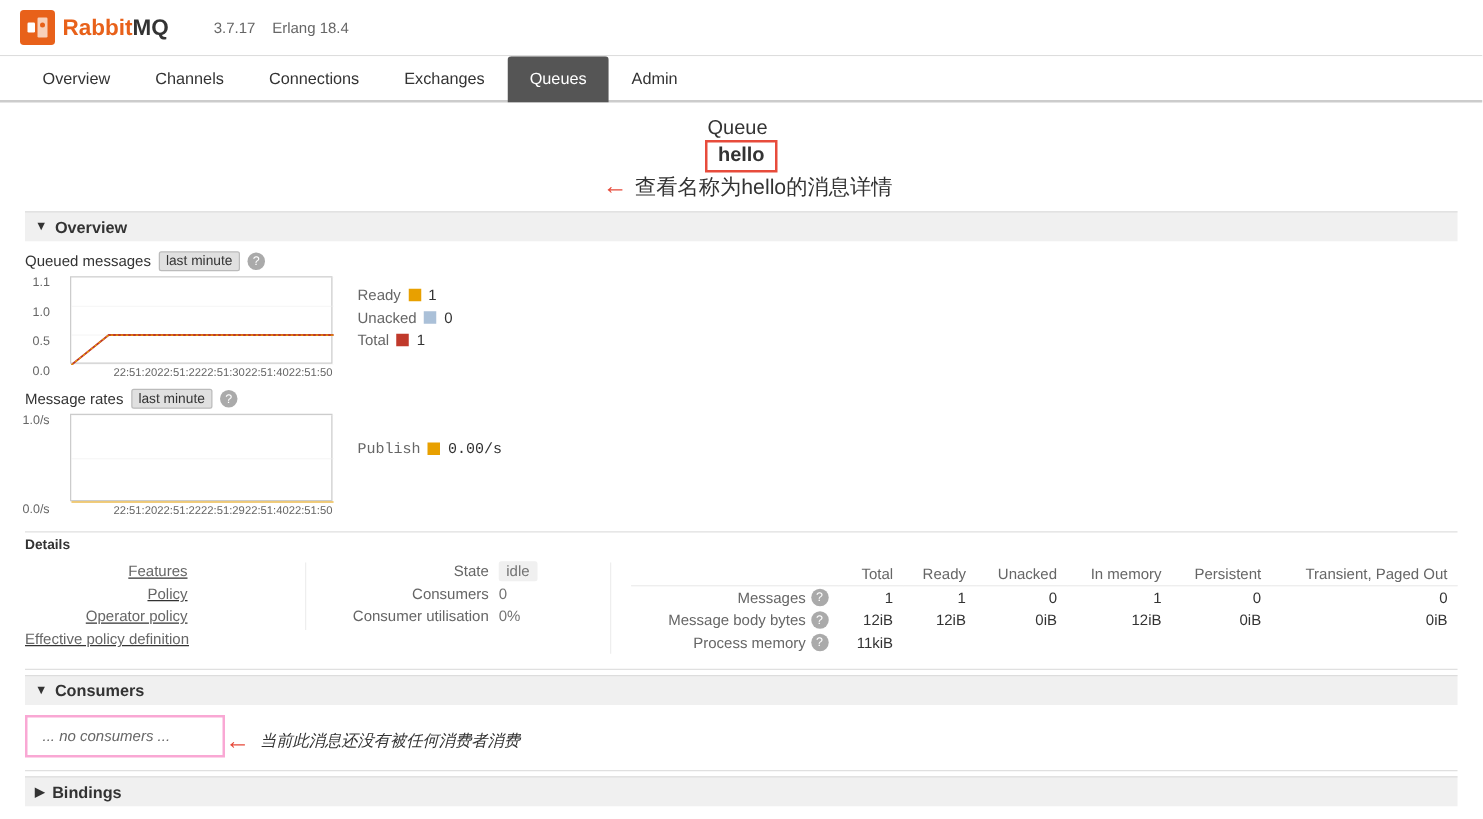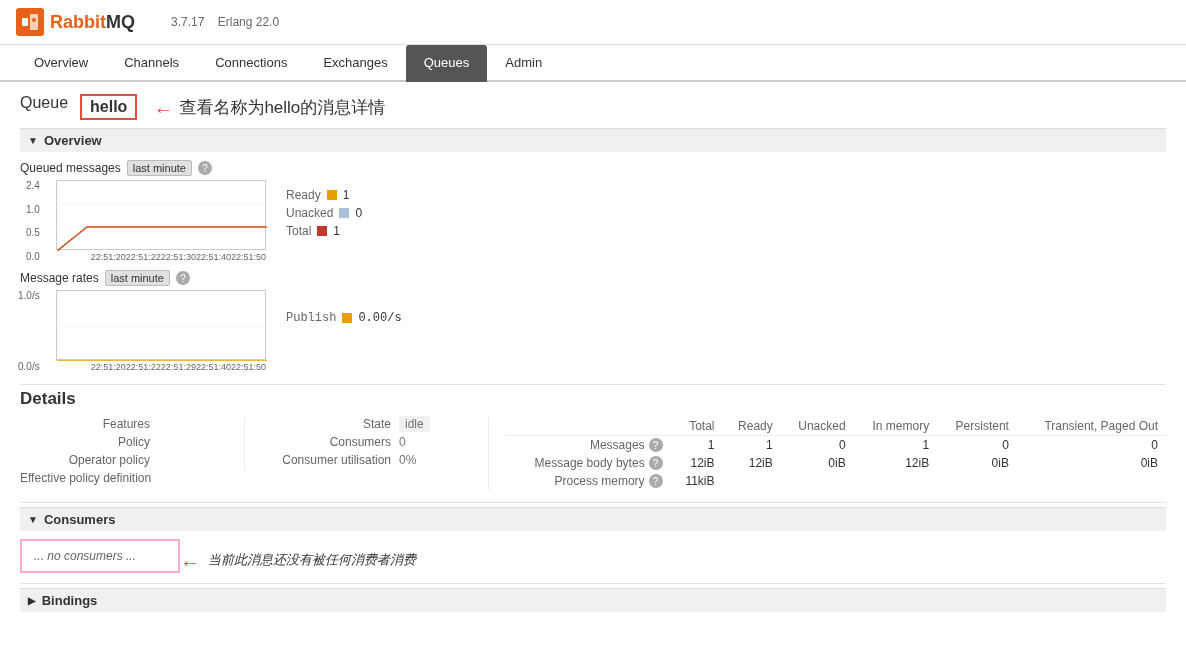--- a/index.html
+++ b/index.html
@@ -16,21 +16,21 @@
     
     
     .nav { display: flex; padding: 0 16px; border-bottom: 2px solid #ccc; background: #fff; }
     .nav-item { padding: 10px 18px; cursor: pointer; font-size: 13px; color: #333; text-decoration: none; border-bottom: 2px solid transparent; margin-bottom: -2px; }
     .nav-item.active { background: #555; color: #fff; border-radius: 3px 3px 0 0; }
     
     
     .main { padding: 12px 20px; }
     
     
-    .queue-title { display: flex; font-size: 16px; margin-bottom: 8px; }
+    .queue-title { display: flex; align-items: center; font-size: 16px; margin-bottom: 8px; flex-direction: column; }
     .queue-name-box { border: 2px solid #e74c3c; padding: 2px 8px; font-weight: bold; margin: 0 6px; background: #fff; }
     .annotation-arrow { display: flex; align-items: center; margin-left: 10px; }
     .arrow-right { color: #e74c3c; font-size: 20px; margin-right: 6px; }
     .annotation-text { color: #333; font-size: 17px; }
     
     
     .section-header { background: #f0f0f0; padding: 4px 8px; font-size: 13px; font-weight: bold; cursor: pointer; display: flex; align-items: center; margin-bottom: 8px; border-top: 1px solid #ddd; }
     .section-header .toggle { margin-right: 6px; font-size: 10px; }
     
     
@@ -46,21 +46,21 @@
     .chart-x-labels { display: flex; justify-content: flex-end; font-size: 9px; color: #666; margin-top: 2px; width: 210px; }
     .chart-legend { display: flex; flex-direction: column; gap: 4px; margin-top: 4px; }
     .legend-item { display: flex; align-items: center; gap: 6px; font-size: 12px; }
     .legend-color { width: 10px; height: 10px; }
     
     
     .chart-svg { width: 210px; height: 70px; }
     
     
     .details-section { margin-bottom: 12px; }
-    .details-title { font-size: 17px; font-weight: bold; margin-bottom: 8px; }
+    .details-title { font-size: 11px; font-weight: bold; margin-bottom: 8px; }
     
     .detail-row { display: flex; margin-bottom: 4px; font-size: 12px; }
     .detail-label { text-align: right; min-width: 130px; margin-right: 8px; color: #666; }
     .detail-value { color: #737373; }
     
     
     .stats-table { width: 100%; border-collapse: collapse; font-size: 12px; }
     .stats-table th { text-align: right; padding: 2px 8px; color: #666; font-weight: normal; border-bottom: 1px solid #eee; }
     .stats-table td { text-align: right; padding: 2px 8px; }
     .stats-table .row-label { text-align: right; color: #666; display: flex; align-items: center; justify-content: flex-end; gap: 4px; }
@@ -84,21 +84,21 @@
         <rect x="2" y="6" width="6" height="8" rx="1"></rect>
         <rect x="10" y="2" width="8" height="16" rx="1" fill="white" opacity="0.7"></rect>
         <circle cx="14" cy="8" r="2" fill="#e8611a"></circle>
       </svg>
     </div>
     <span class="logo-text"><span>Rabbit</span>MQ</span>
   </div>
   <span class="version-info">
     <span>3.7.17</span>
     &nbsp;&nbsp;
-    <span>Erlang 22.0</span>
+    <span>Erlang 18.4</span>
   </span>
 </div>
 
 <div class="nav">
   <a class="nav-item">Overview</a>
   <a class="nav-item">Channels</a>
   <a class="nav-item">Connections</a>
   <a class="nav-item">Exchanges</a>
   <a class="nav-item active">Queues</a>
   <a class="nav-item">Admin</a>
@@ -124,21 +124,21 @@
 
     <div class="subsection-label">
       <span>Queued messages</span>
       <span class="tag-badge">last minute</span>
       <span class="help-icon">?</span>
     </div>
 
     <div class="chart-container">
       <div style="position:relative; margin-left:36px;">
         <div class="chart-y-labels">
-          <span>2.4</span>
+          <span>1.1</span>
           <span>1.0</span>
           <span>0.5</span>
           <span>0.0</span>
         </div>
         <div class="chart-box">
           <svg class="chart-svg" viewBox="0 0 210 70">
 
             <line x1="0" y1="0" x2="210" y2="0" stroke="#eee" stroke-width="0.5"></line>
             <line x1="0" y1="23" x2="210" y2="23" stroke="#eee" stroke-width="0.5"></line>
             <line x1="0" y1="46" x2="210" y2="46" stroke="#eee" stroke-width="0.5"></line>
@@ -217,21 +217,21 @@
     </div>
   </div>
 
   <hr>
 
   <div class="details-section">
     <div class="details-title">Details</div>
 
     <div style="display:flex; gap: 24px; align-items:flex-start;">
 
-      <div style="min-width:200px;">
+      <div style="min-width:200px;text-decoration:underline;">
         <div class="detail-row">
           <span class="detail-label">Features</span>
           <span class="detail-value"></span>
         </div>
         <div class="detail-row">
           <span class="detail-label">Policy</span>
           <span class="detail-value"></span>
         </div>
         <div class="detail-row">
           <span class="detail-label">Operator policy</span>

